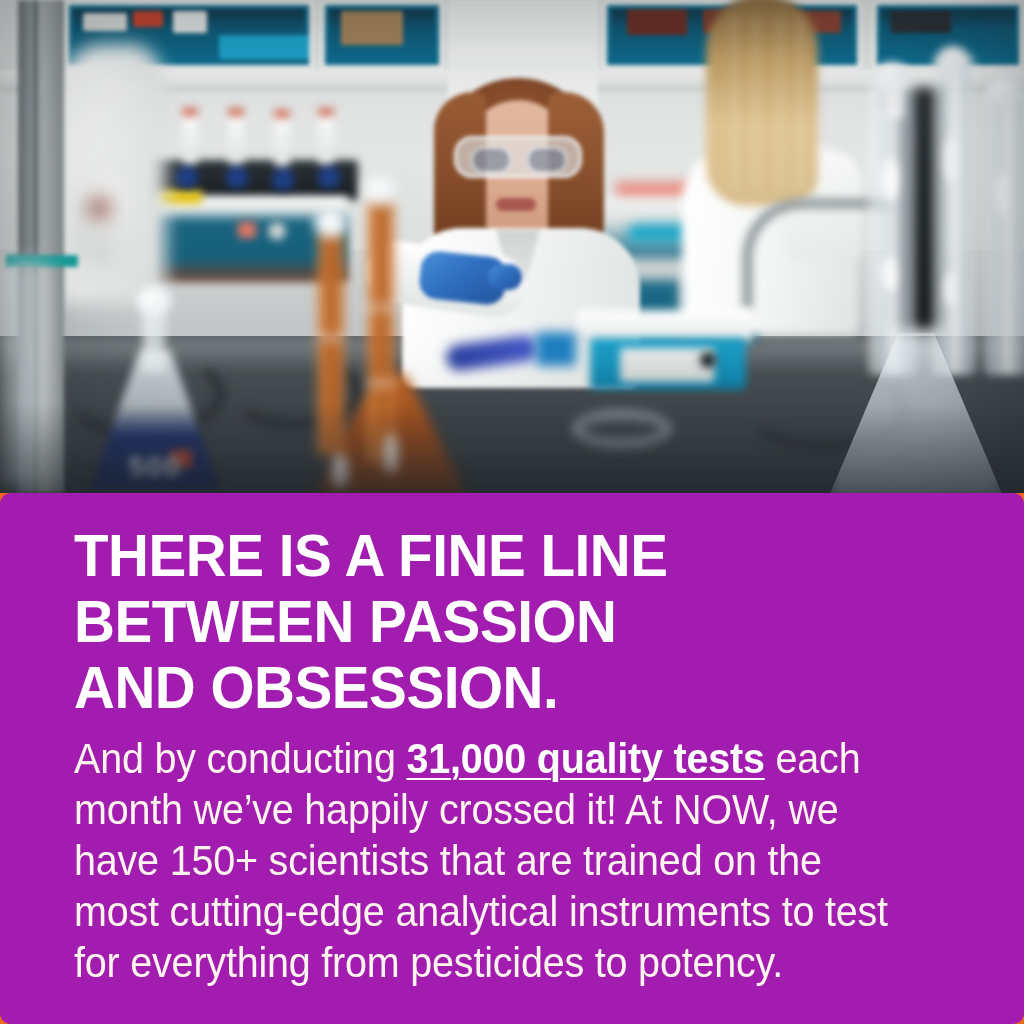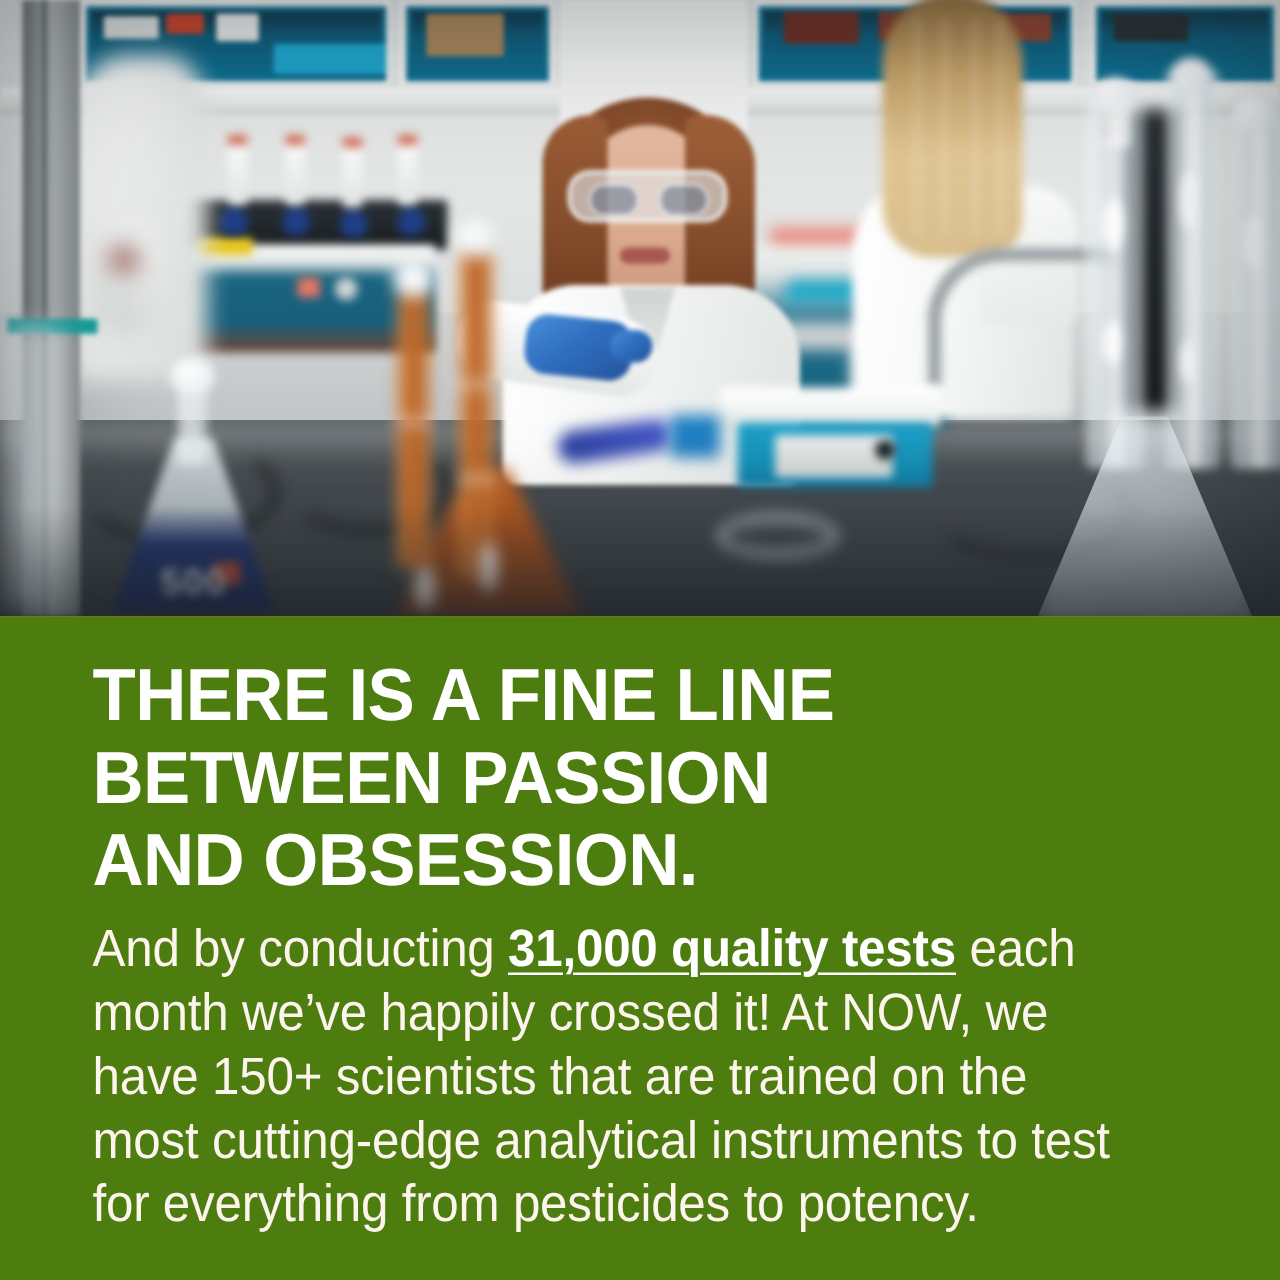--- a/index.html
+++ b/index.html
@@ -458,21 +458,22 @@
     box-shadow: inset 0 0 140px rgba(20,26,30,.45);
     pointer-events: none;
   }
 
   
   .panel {
     position: absolute;
     left: 0; top: 493px;
     width: 1024px;
     height: 531px;
-    background: #4d7c0f;
+    background: #a21caf;
+    border-radius: 11px;
   }
   .headline {
     position: absolute;
     left: 74px;
     top: 30px;
     width: 900px;
     margin: 0;
     color: #ffffff;
     font-family: "Liberation Sans", sans-serif;
     font-weight: 700;

